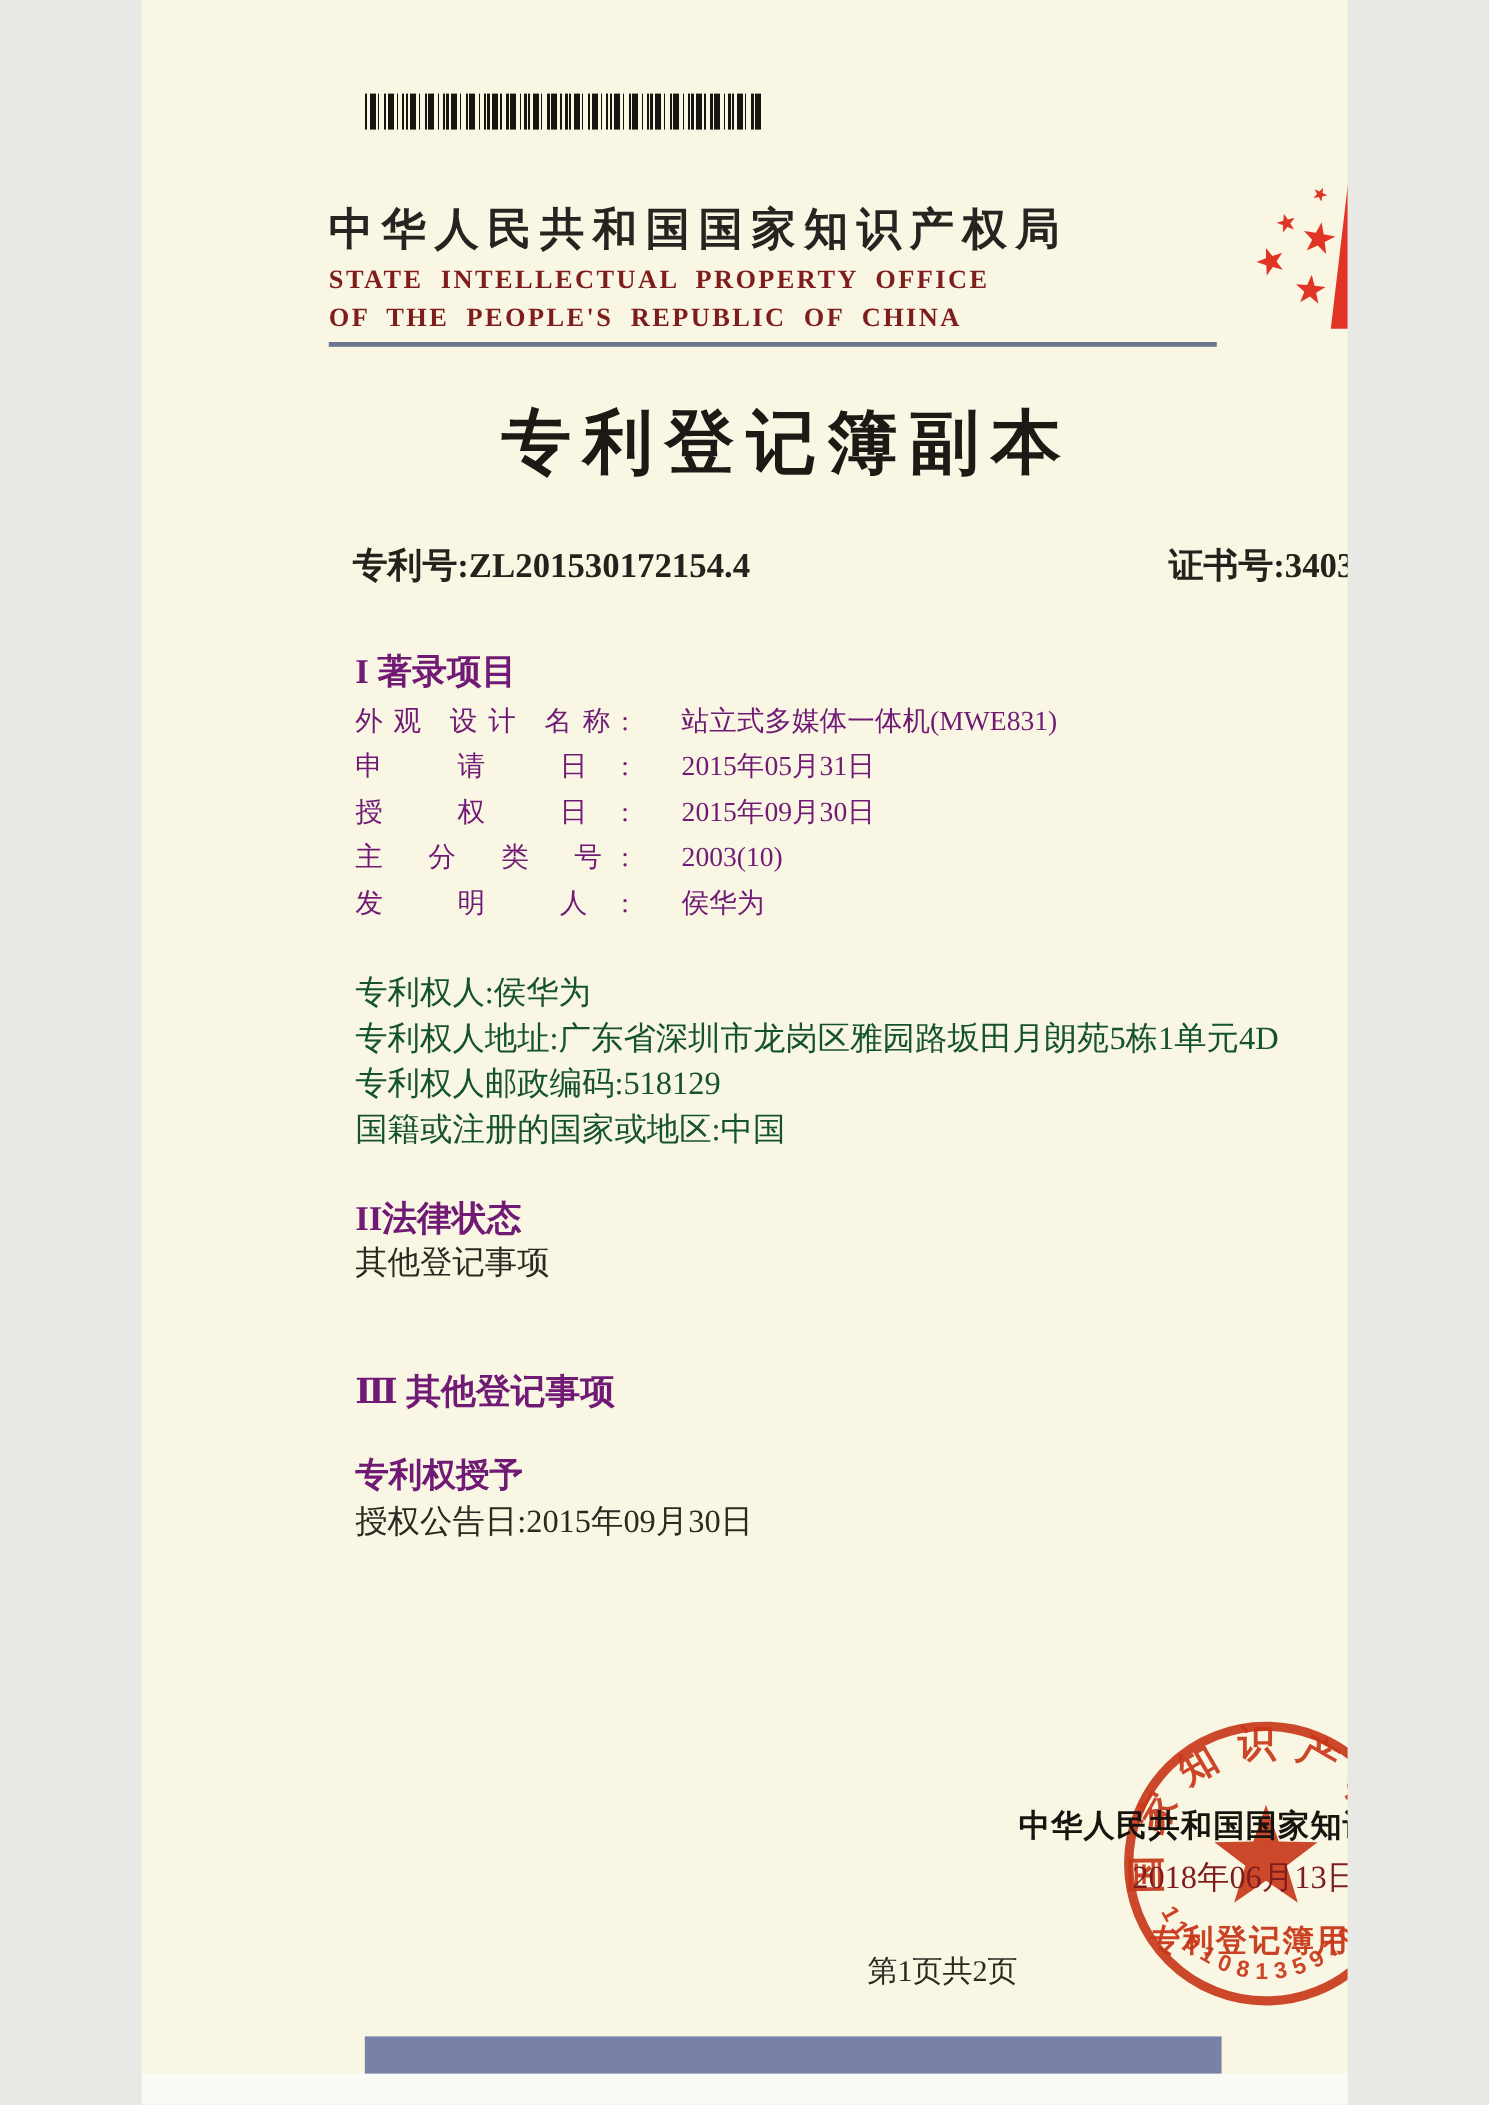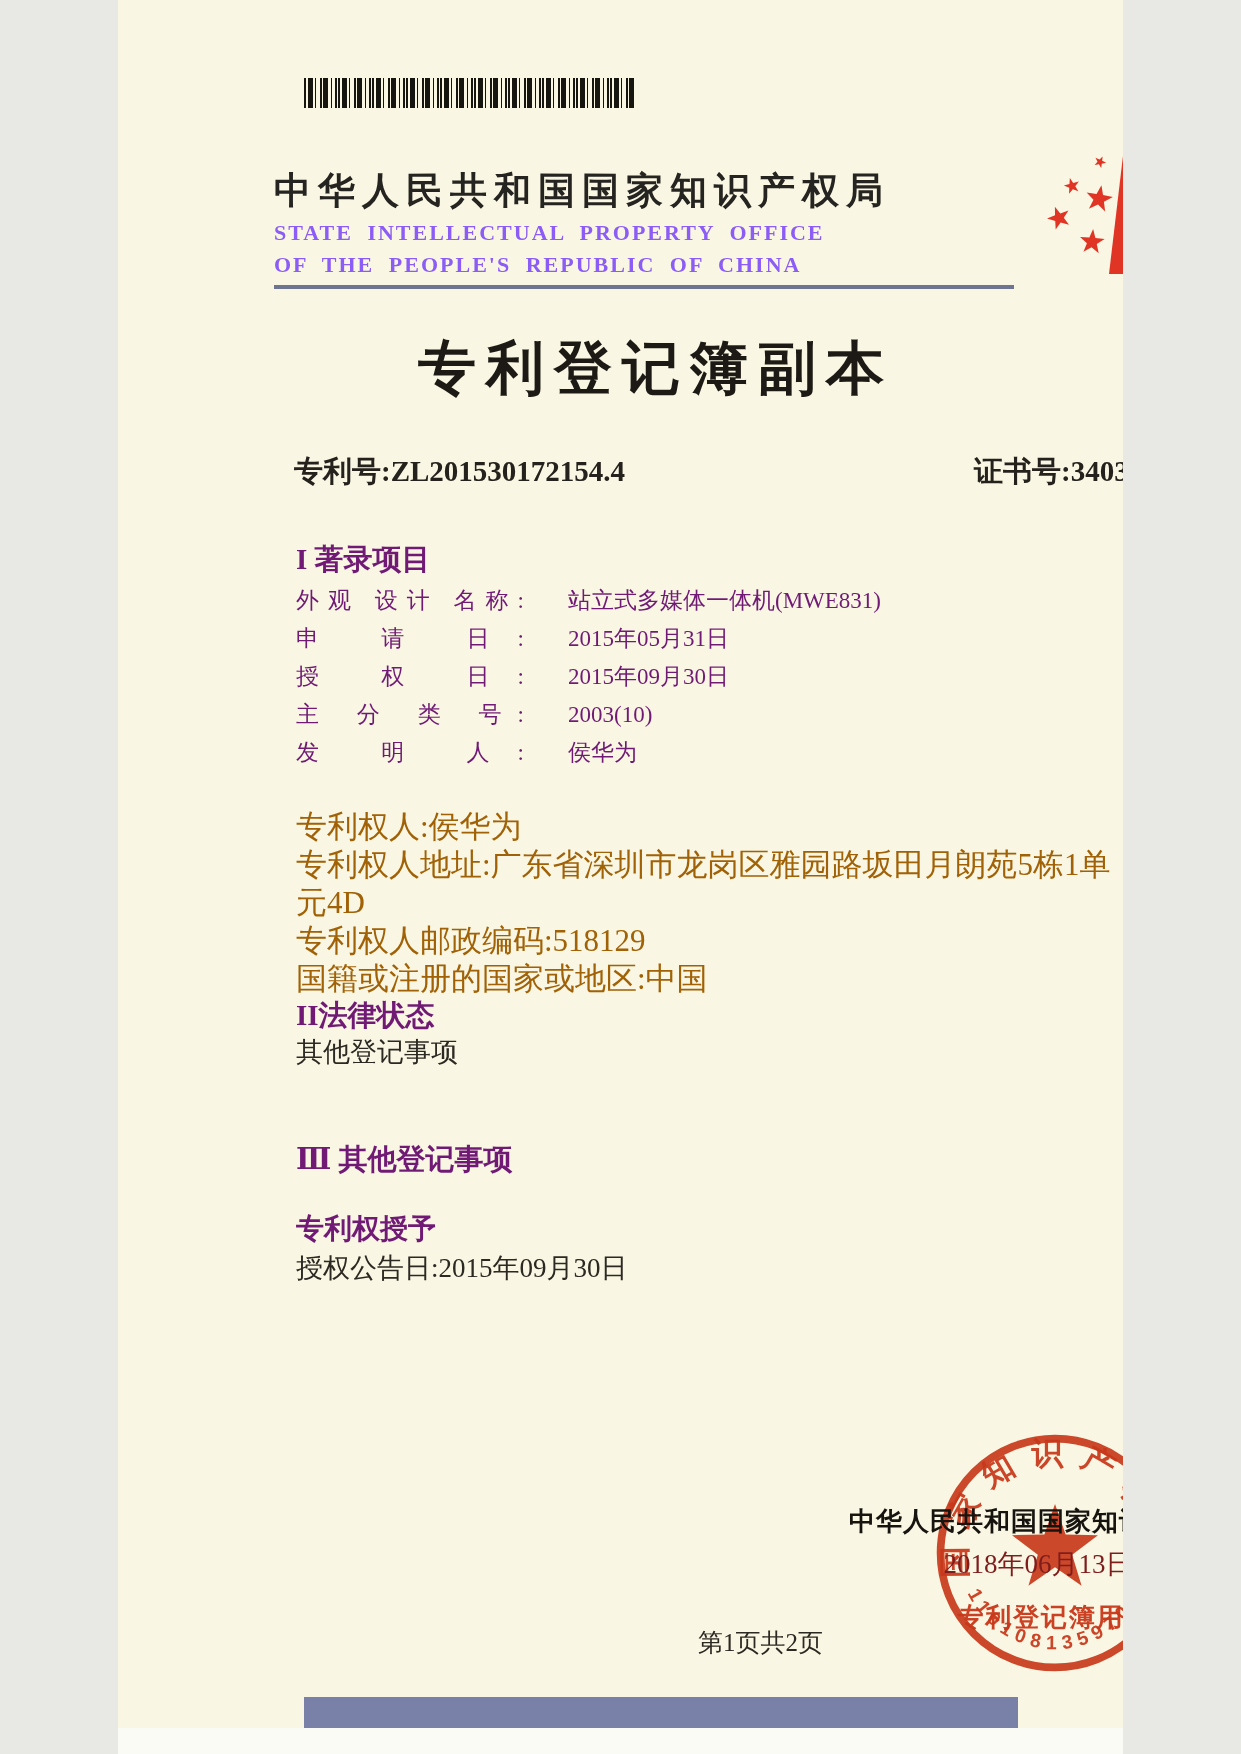--- a/index.html
+++ b/index.html
@@ -16,52 +16,52 @@
       #17150f 0 2px, transparent 2px 4px,
       #17150f 4px 9px, transparent 9px 11px,
       #17150f 11px 12px, transparent 12px 16px,
       #17150f 16px 18px, transparent 18px 19px,
       #17150f 19px 24px, transparent 24px 27px,
       #17150f 27px 28px, transparent 28px 31px,
       #17150f 31px 33px, transparent 33px 34px);
   }
   
   .agency-cn{position:absolute;left:156px;top:166px;font-size:37px;font-weight:bold;letter-spacing:7px;white-space:nowrap;color:#262420;}
-  .agency-en{position:absolute;left:156px;font-size:22px;font-weight:bold;letter-spacing:2px;word-spacing:7px;white-space:nowrap;color:#8b5cf6;}
+  .agency-en{position:absolute;left:156px;font-size:22px;font-weight:bold;letter-spacing:2px;word-spacing:7px;white-space:nowrap;color:#7f1d1d;}
   .en1{top:220px;} .en2{top:252px;}
   .hdr-divider{position:absolute;left:156px;top:285px;width:740px;height:4px;background:#6d7591;}
   .logo{position:absolute;left:925px;top:112px;width:180px;height:175px;}
   
   .doc-title{position:absolute;left:300px;top:330px;width:560px;text-align:left;font-size:58px;font-weight:bold;letter-spacing:10px;white-space:nowrap;color:#1d1a16;}
   .num-row{position:absolute;left:0;top:452px;width:1241px;font-size:29px;font-weight:bold;}
   .patent-no{position:absolute;left:176px;white-space:nowrap;}
   .cert-no{position:absolute;left:856px;white-space:nowrap;}
   
   .s-heading{position:absolute;left:178px;font-size:29px;font-weight:bold;white-space:nowrap;color:#701a75;}
   .body-text{position:absolute;left:178px;font-size:27px;white-space:nowrap;color:#2c2822;}
   .fields{position:absolute;left:178px;top:582px;font-size:23px;line-height:38px;color:#701a75;}
   .frow{white-space:nowrap;}
   .flabel{display:inline-block;width:228px;text-align:justify;text-align-last:justify;}
   .fvalue{display:inline-block;margin-left:44px;}
-  .holder{position:absolute;left:178px;top:808px;font-size:31px;line-height:38px;color:#a16207;}
+  .holder{position:absolute;left:178px;top:808px;font-size:27px;line-height:38px;color:#14532d;}
   
   .watermark{
     position:absolute;left:462px;top:1308px;z-index:1;
     font-family:"Liberation Sans","DejaVu Sans",sans-serif;
     font-size:252px;font-weight:bold;letter-spacing:14px;line-height:1;
     color:rgba(255,255,255,0.25);
     -webkit-text-stroke:15px rgba(255,255,255,0.8);
     white-space:nowrap;
   }
   
   .seal{position:absolute;left:812px;top:1428px;width:250px;height:250px;z-index:2;}
   .issuer{position:absolute;left:640px;top:1504px;width:560px;text-align:center;font-size:26px;font-weight:bold;letter-spacing:1px;white-space:nowrap;z-index:3;color:#17140f;}
   .issue-date{position:absolute;left:640px;top:1546px;width:560px;text-align:center;font-size:27px;white-space:nowrap;z-index:3;color:#7f1d1d;}
   
-  .page-ind{position:absolute;left:580px;top:1626px;width:150px;display:flex;justify-content:flex-start;font-size:25px;z-index:3;color:#2c2822;}
+  .page-ind{position:absolute;left:580px;top:1626px;width:150px;display:flex;justify-content:flex-end;font-size:25px;z-index:3;color:#2c2822;}
   .bottom-bar{position:absolute;left:186px;top:1697px;width:714px;height:31px;background:#7a81a9;z-index:4;}
   .bottom-white{position:absolute;left:0;top:1728px;width:1241px;height:26px;background:#fbfbf6;z-index:3;}
 </style>
 </head>
 <body>
 
 <div class="page">
 
   <div class="barcode"></div>
 

